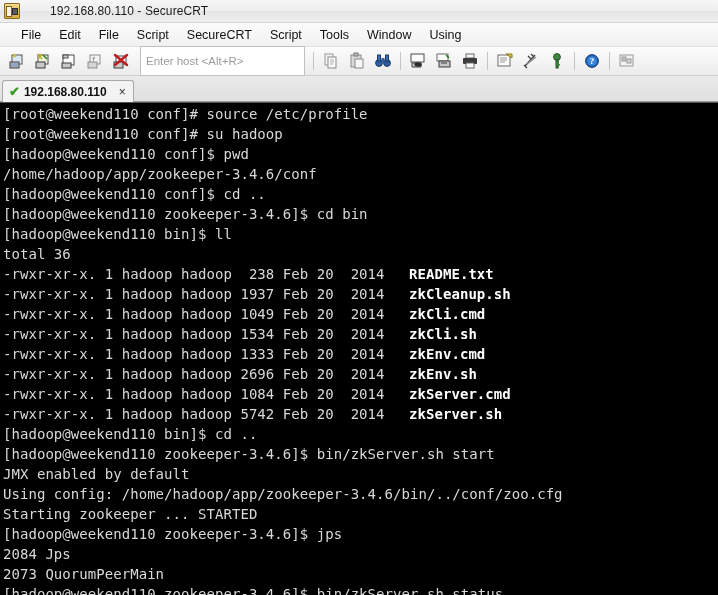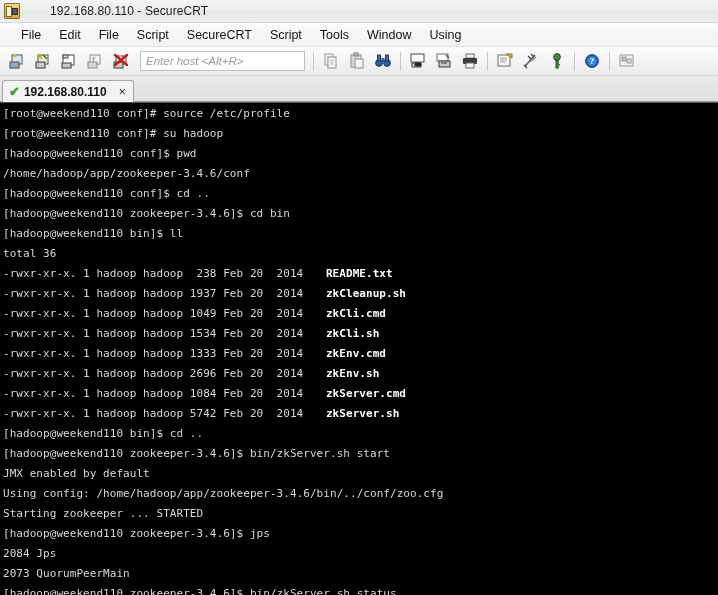--- a/index.html
+++ b/index.html
@@ -101,32 +101,31 @@
     flex: 0 0 24px;
   }
   .tb-sep {
     width: 1px; height: 18px;
     background: #c4c4c4;
     margin: 0 4px;
     flex: 0 0 1px;
   }
   .host-input {
     flex: 0 0 165px;
-    height: 20px;
+    height: 30px;
     margin: 0 4px 0 6px;
     background: #ffffff;
     border: 1px solid #c0c0c0;
     font-size: 11.5px;
     color: #9b9b9b;
     display: flex;
     align-items: center;
     padding-left: 5px;
     box-sizing: border-box;
     font-family: "Liberation Sans", sans-serif;
-    font-style: italic;
   }
   .tb-spacer { flex: 1 1 auto; }
 
   
   .tabbar {
     height: 25px;
     flex: 0 0 25px;
     background: linear-gradient(to bottom, #eaeaea, #e0e0e0);
     display: flex;
     align-items: flex-end;
@@ -174,21 +173,21 @@
     flex: 1 1 auto;
     background: #000000;
     position: relative;
     overflow: hidden;
     border-top: 1px solid #555;
   }
   .term-inner {
     position: absolute;
     left: 3px; top: 1px; right: 0; bottom: 0;
     font-family: "DejaVu Sans Mono", "Liberation Mono", monospace;
-    font-size: 11px;
+    font-size: 14px;
     line-height: 20px;
     letter-spacing: 0.05px;
     color: #d8d8d8;
     white-space: pre;
   }
   .term-line { height: 20px; }
   .fw { color: #ffffff; font-weight: bold; margin-left: 16px; }
 
   
   .ic { position: relative; width: 18px; height: 18px; display:block; }

